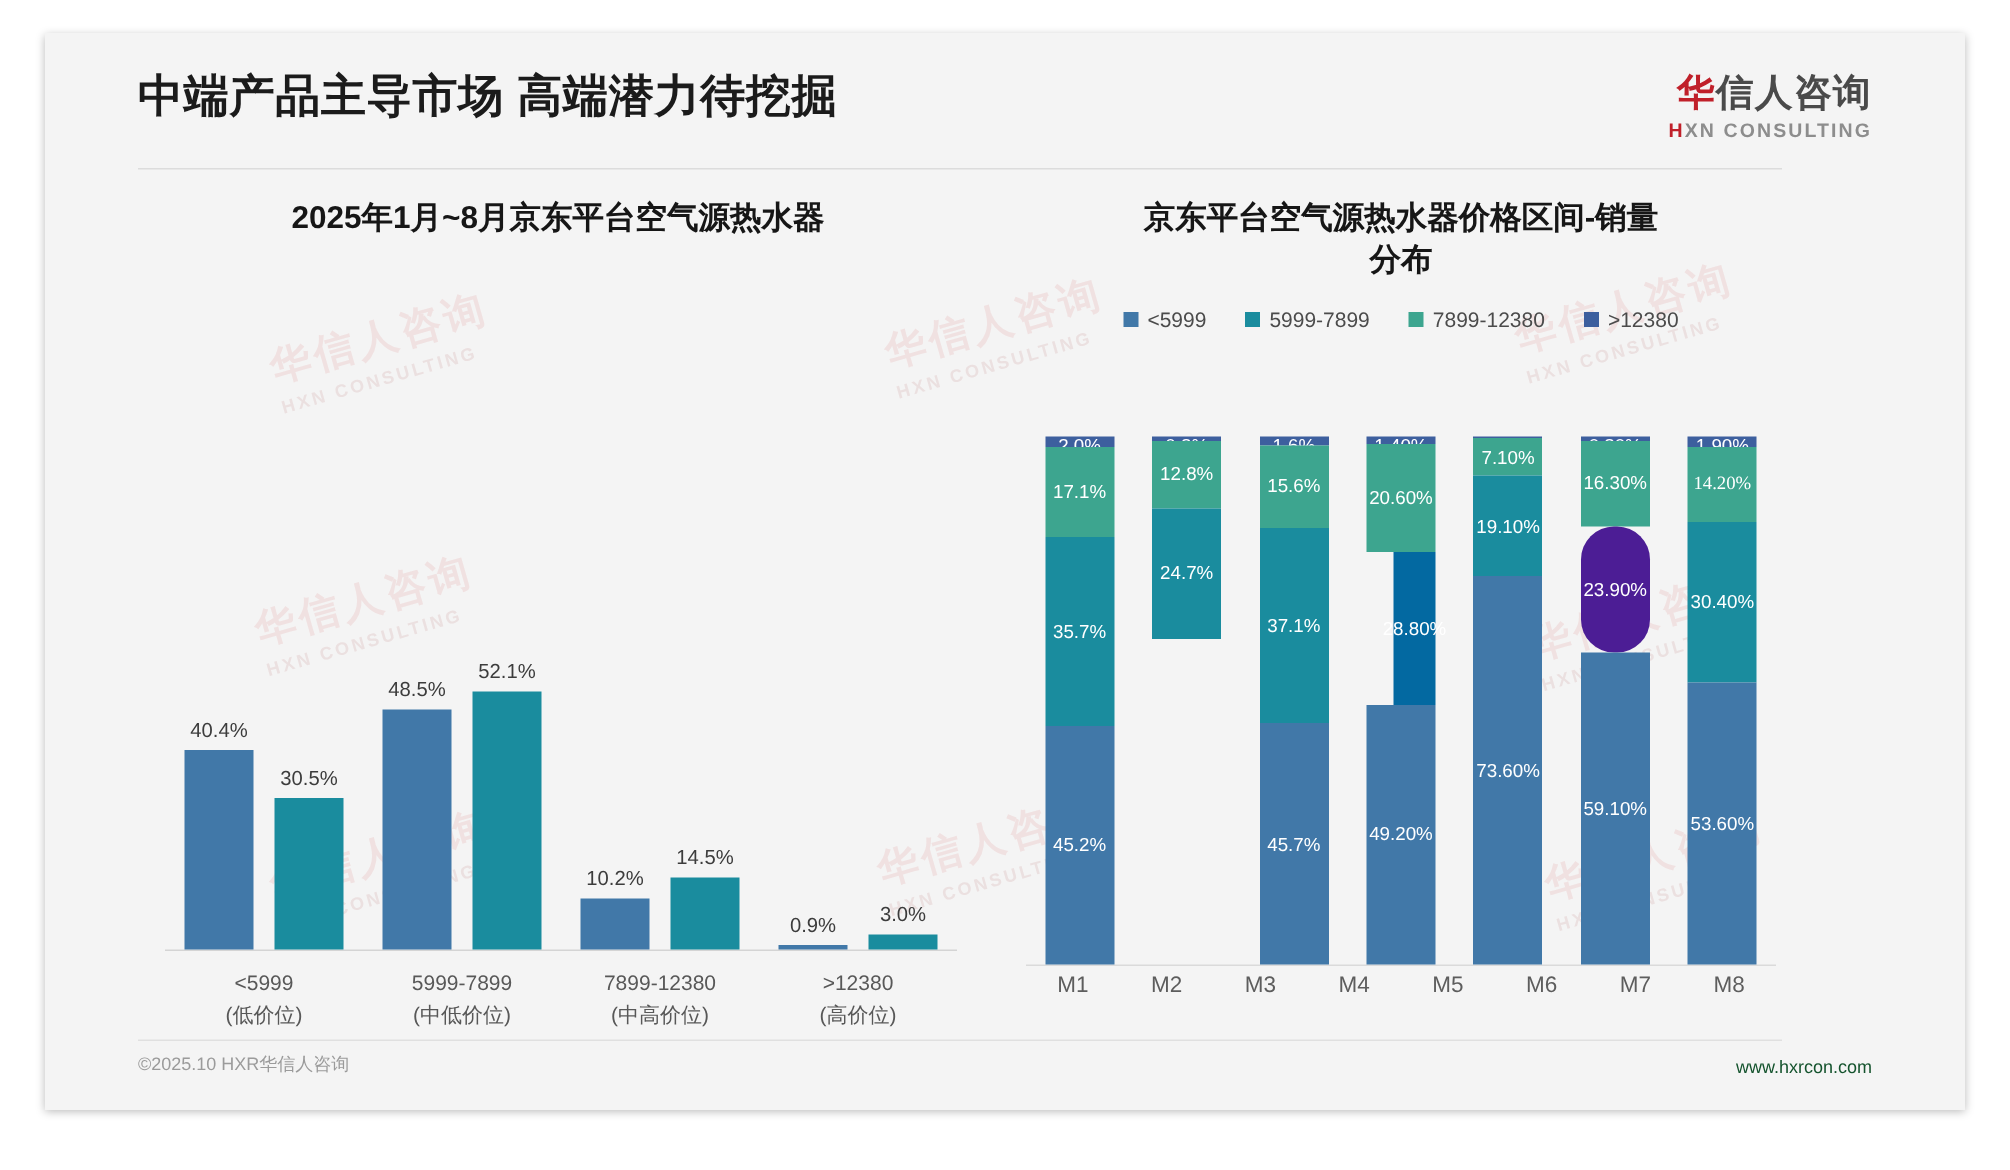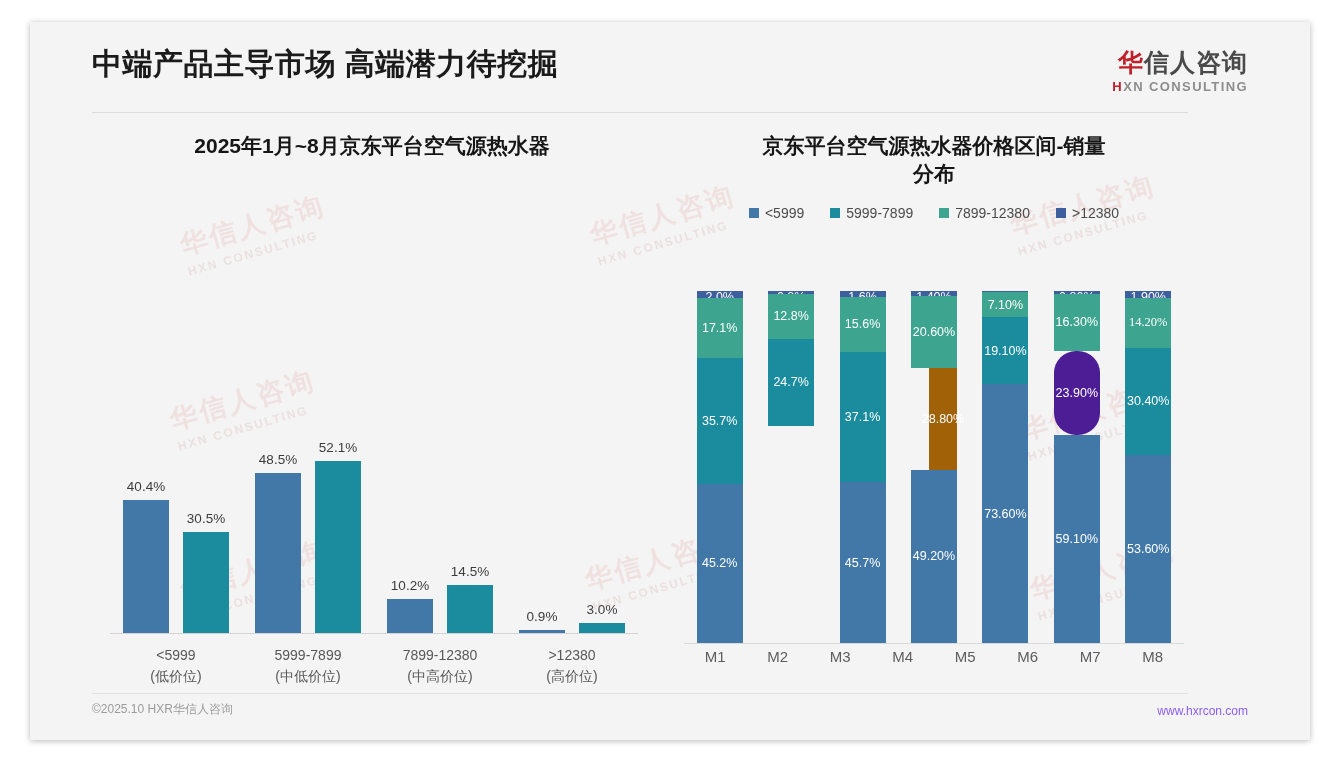--- a/index.html
+++ b/index.html
@@ -53,21 +53,21 @@
   .stack{width:46px;height:100%;display:flex;flex-direction:column;}
   .seg{position:relative;display:flex;align-items:center;justify-content:center;}
   .seg span{font-size:12.5px;color:#ffffff;white-space:nowrap;}
   .seg.tiny span{position:absolute;top:-1px;left:50%;transform:translateX(-50%);}
   .xlabsR{position:absolute;left:4px;bottom:27px;width:500px;display:flex;}
   .xlabR{flex:1;text-align:center;font-size:15px;color:#5d5d5d;}
 
   
   .footer-rule{position:absolute;left:62px;bottom:46px;width:1096px;height:1px;background:#e0e0e0;}
   .foot-l{position:absolute;left:62px;bottom:22px;font-size:12px;color:#9b9b9b;}
-  .foot-r{position:absolute;right:62px;bottom:22px;font-size:12px;color:#8b5cf6;text-align:right;}
+  .foot-r{position:absolute;right:62px;bottom:22px;font-size:12px;color:#14532d;text-align:right;}
 </style>
 </head>
 <body>
 
 <div class="slide">
 
   <div class="wm" style="left:150px;top:185px;">
     <div class="l1">华信人咨询</div>
     <div class="l2">HXN CONSULTING</div>
   </div>
@@ -250,21 +250,21 @@
             </div>
           </div>
           <div class="stackcell">
             <div class="stack">
               <div class="seg tiny" style="background: rgb(61, 95, 158); height: 1.4%;">
                 <span>1.40%</span>
               </div>
               <div class="seg" style="background: rgb(61, 165, 143); height: 20.6%;">
                 <span>20.60%</span>
               </div>
-              <div class="seg" style="background: #a16207; height: 28.8%; margin-left: 18px;">
+              <div class="seg" style="background: #0369a1; height: 28.8%; margin-left: 18px;">
                 <span>28.80%</span>
               </div>
               <div class="seg" style="background: rgb(65, 120, 168); height: 49.2%;">
                 <span>49.20%</span>
               </div>
             </div>
           </div>
           <div class="stackcell">
             <div class="stack">
               <div class="seg tiny" style="background: rgb(61, 95, 158); height: 0.3%;">

